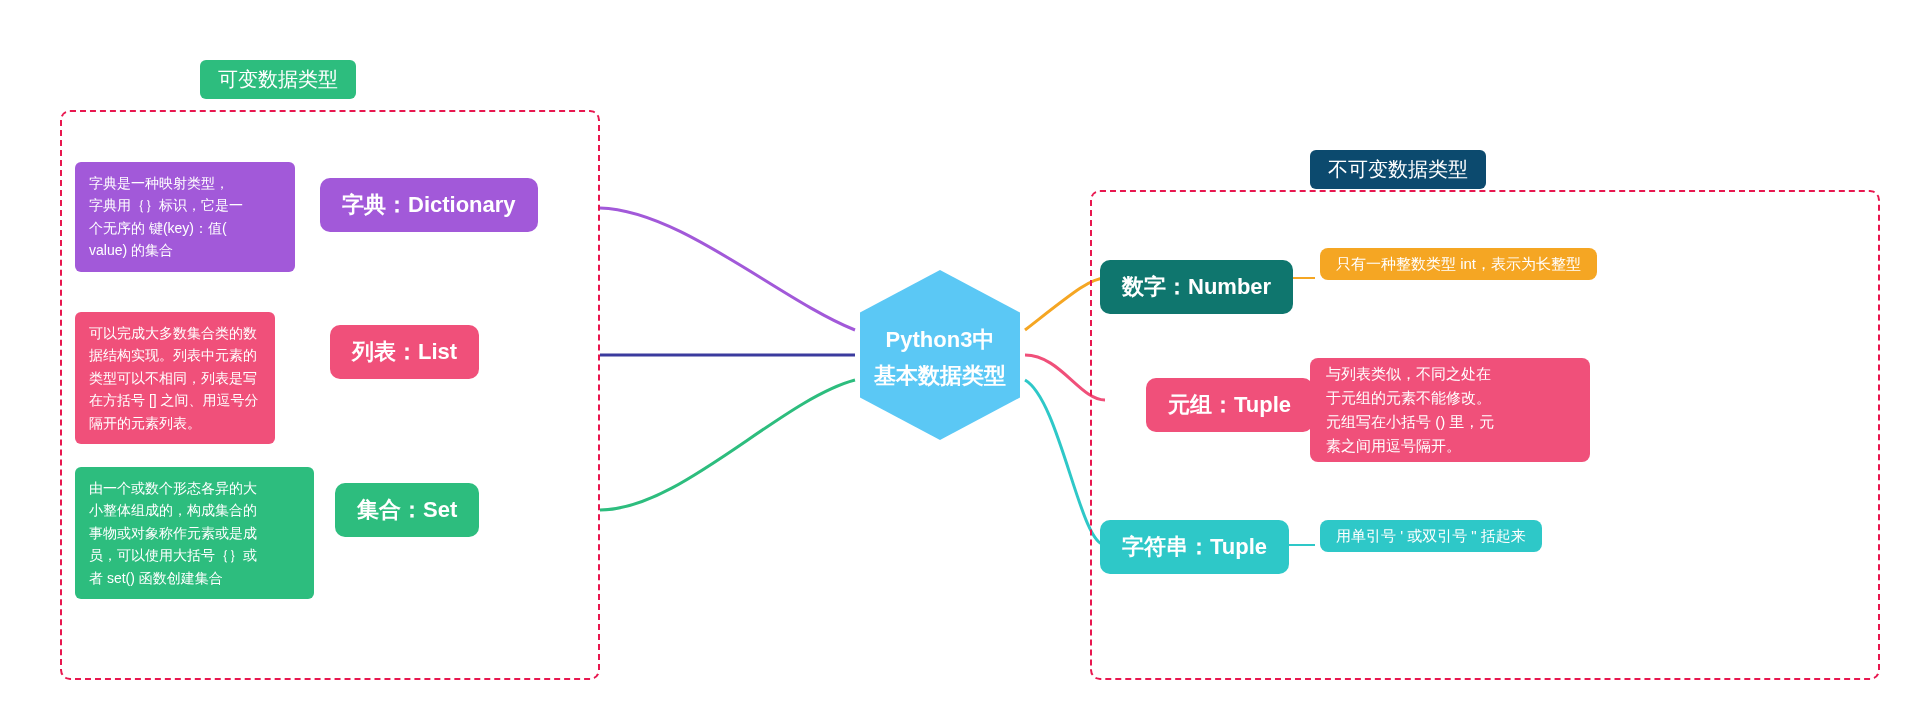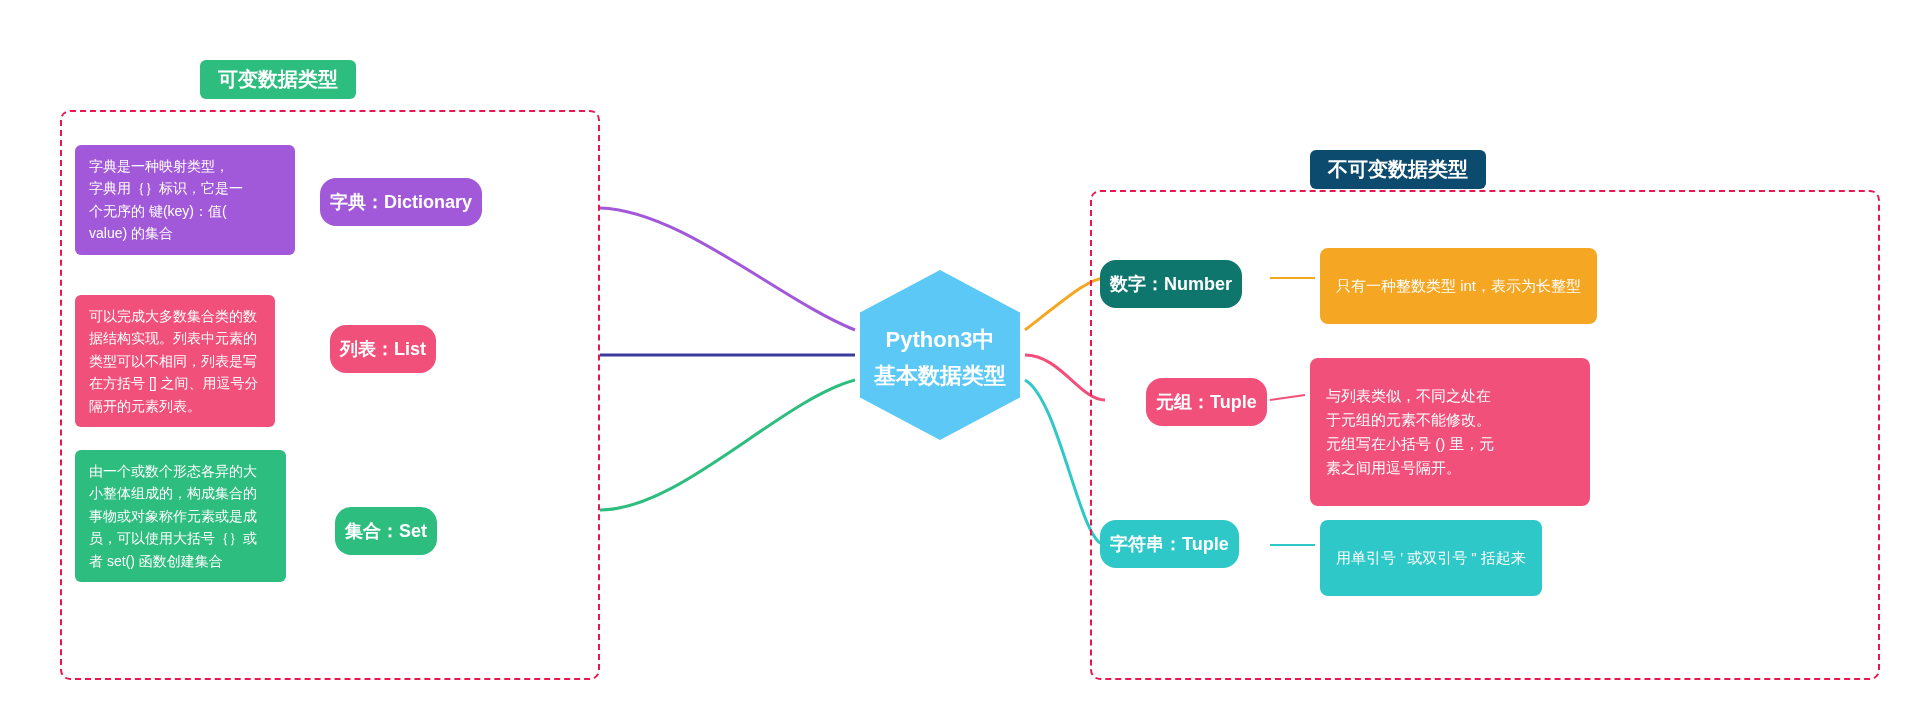--- a/index.html
+++ b/index.html
@@ -62,53 +62,54 @@
       border-radius: 10px;
       z-index: 1;
     }
 
     
     .label-tag {
       position: absolute;
       border-radius: 6px;
       padding: 6px 18px;
       font-size: 20px;
-      font-weight: bold;
+      font-weight: normal;
       color: white;
       z-index: 3;
     }
 
     
     .main-node {
       position: absolute;
-      border-radius: 16px;
-      padding: 12px 10px;
-      font-size: 18px;
+      border-radius: 10px;
+      padding: 12px 22px;
+      font-size: 22px;
       font-weight: bold;
       color: white;
       z-index: 3;
       white-space: nowrap;
     }
 
     
     .desc-box {
       position: absolute;
       border-radius: 6px;
       padding: 10px 14px;
       font-size: 14px;
       color: white;
       line-height: 1.6;
       z-index: 3;
+      margin-top: 17px;
     }
 
     
     .desc-box-right {
       position: absolute;
       border-radius: 8px;
-      padding: 26px 16px;
+      padding: 4px 16px;
       font-size: 15px;
       color: white;
       line-height: 1.6;
       z-index: 3;
       white-space: nowrap;
     }
   </style>
 </head>
 <body>
 
@@ -152,23 +153,23 @@
 <div class="desc-box" style="left:75px; top:145px; background:#A259D9; width:220px;">
   字典是一种映射类型，<br>字典用｛｝标识，它是一<br>个无序的 键(key)：值(<br>value) 的集合
 </div>
 
 <div class="main-node" style="left:330px; top:325px; background:#F0507A;">列表：List</div>
 
 <div class="desc-box" style="left:75px; top:295px; background:#F0507A; width:200px;">
   可以完成大多数集合类的数<br>据结构实现。列表中元素的<br>类型可以不相同，列表是写<br>在方括号 [] 之间、用逗号分<br>隔开的元素列表。
 </div>
 
-<div class="main-node" style="left:335px; top:507px; background:#2DBD7E;">集合：Set</div>
+<div class="main-node" style="left:335px; top:483px; background:#2DBD7E;">集合：Set</div>
 
-<div class="desc-box" style="left:75px; top:450px; background:#2DBD7E; width:211px;">
+<div class="desc-box" style="left:75px; top:450px; background:#2DBD7E; width:239px;">
   由一个或数个形态各异的大<br>小整体组成的，构成集合的<br>事物或对象称作元素或是成<br>员，可以使用大括号｛｝或<br>者 set() 函数创建集合
 </div>
 
 <div class="main-node" style="left:1100px; top:260px; background:#0f766e;">数字：Number</div>
 
 <div class="desc-box-right" style="left:1320px; top:248px; background:#F5A623;">
   只有一种整数类型 int，表示为长整型
 </div>
 
 <div class="main-node" style="left:1105px; top:378px; background:#F0507A;margin-left:41px;">元组：Tuple</div>

